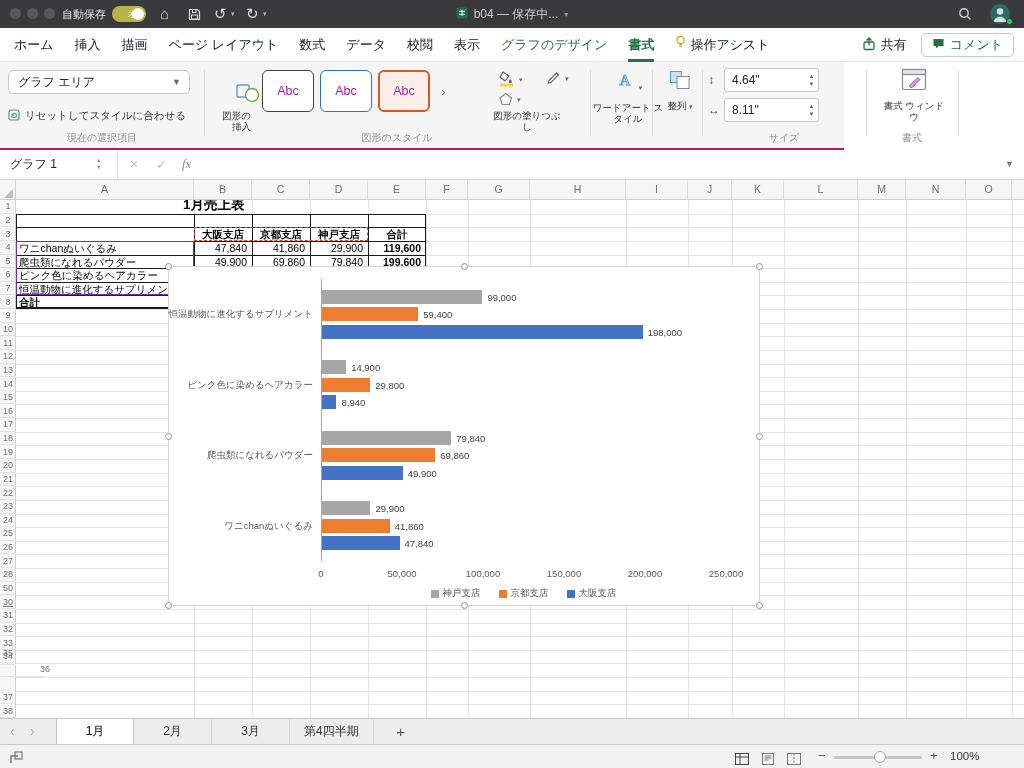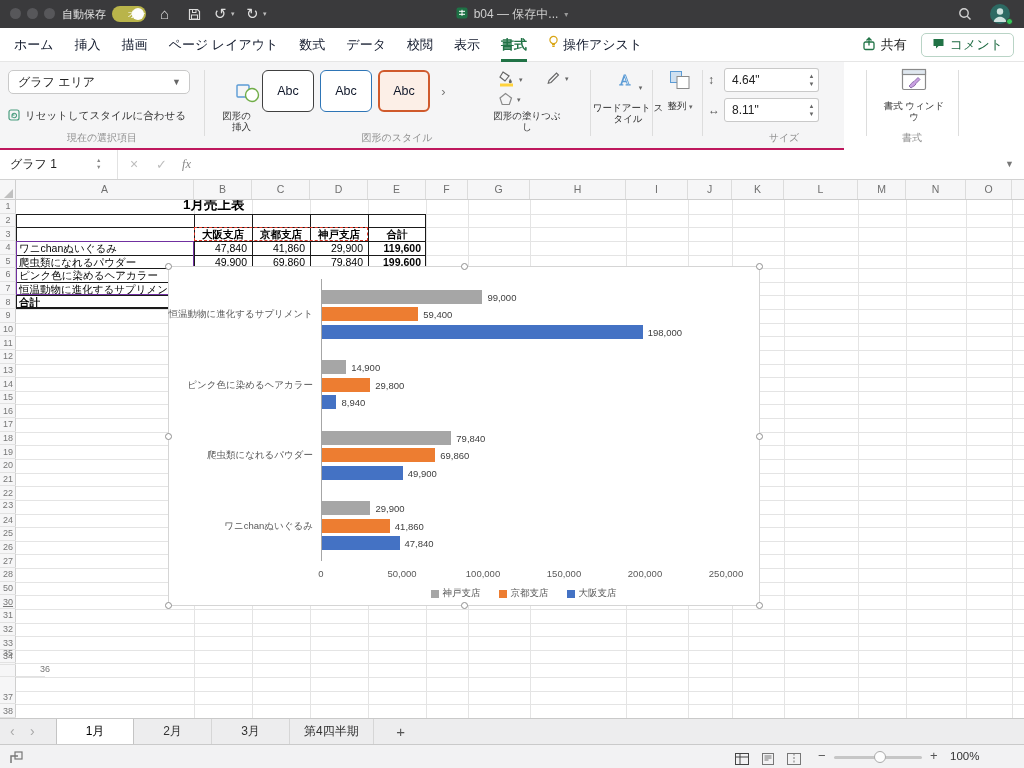--- a/index.html
+++ b/index.html
@@ -34,21 +34,21 @@
 
   
   .ribbon{position:absolute;top:62px;left:0;width:844px;height:88px;background:#f5f5f6;border-bottom:2px solid #be185d;font-size:11px;color:#333;}
   .rsep{position:absolute;top:8px;height:66px;width:1px;background:#ddd;}
   .glabel{position:absolute;bottom:3px;font-size:10px;color:#8f8f8f;text-align:center;}
   .sel-dropdown{position:absolute;left:8px;top:8px;width:182px;height:24px;background:#fff;border:1px solid #c9c9c9;border-radius:5px;font-size:12px;color:#222;line-height:22px;padding-left:9px;}
   .sel-dropdown .dd-caret{position:absolute;right:8px;top:0;color:#666;font-size:9px;line-height:22px;}
   .reset-btn{position:absolute;left:8px;top:44px;height:20px;display:flex;align-items:center;gap:5px;font-size:10.5px;color:#333;white-space:nowrap;}
   .shape-insert{position:absolute;left:208px;top:20px;width:52px;text-align:right;}
   .shape-insert .lbl{margin:4px auto 0;width:34px;font-size:9.5px;line-height:11px;color:#333;}
-  .gal-box{position:absolute;top:8px;width:52px;height:42px;background:#fff;border-radius:6px;display:flex;align-items:center;justify-content:center;font-size:12.5px;color:#0f172a;}
+  .gal-box{position:absolute;top:8px;width:52px;height:42px;background:#fff;border-radius:6px;display:flex;align-items:center;justify-content:center;font-size:12.5px;color:#a21caf;}
   .gal-1{left:262px;border:1.5px solid #404040;}
   .gal-2{left:320px;border:1.5px solid #2e75b6;}
   .gal-3{left:378px;border:2px solid #d05a2c;background:#fcefe7;}
   .gal-more{position:absolute;left:436px;top:8px;width:15px;height:42px;display:flex;align-items:center;justify-content:center;color:#777;font-size:13px;}
   .fill-item{position:absolute;display:flex;align-items:center;gap:4px;}
   .mini-caret{font-size:7px;color:#666;}
   .fill-label{position:absolute;left:492px;top:48px;width:70px;text-align:center;font-size:9.5px;line-height:11px;color:#333;}
   .wordart{position:absolute;left:598px;top:8px;width:60px;text-align:center;}
   .wordart .lbl{position:absolute;top:32px;left:-6px;width:72px;font-size:9.5px;line-height:11px;color:#333;}
   .arrange{position:absolute;left:660px;top:8px;width:40px;text-align:center;}
@@ -177,20 +177,23 @@
           <span>数式</span>
         </div>
         <div class="rtab">
           <span>データ</span>
         </div>
         <div class="rtab">
           <span>校閲</span>
         </div>
         <div class="rtab">
           <span>表示</span>
+        </div>
+        <div class="rtab ctx">
+          <span>グラフのデザイン</span>
         </div>
         <div class="rtab ctx active">
           <span>書式</span>
         </div>
         <div class="rtab">
           <span><svg width="11" height="14" viewBox="0 0 11 14">
               <circle cx="5.5" cy="5" r="3.6" fill="none" stroke="#d9a514" stroke-width="1.2"></circle>
               <path d="M4 9.6h3M4.3 11.4h2.4" stroke="#d9a514" stroke-width="1.1" fill="none"></path>
             </svg></span>
           <span>操作アシスト</span>
@@ -455,21 +458,21 @@
         <div class="rowh" style="top: 163.579px; height: 13.6316px;">13</div>
         <div class="rowh" style="top: 177.211px; height: 13.6316px;">14</div>
         <div class="rowh" style="top: 190.842px; height: 13.6316px;">15</div>
         <div class="rowh" style="top: 204.474px; height: 13.6316px;">16</div>
         <div class="rowh" style="top: 218.105px; height: 13.6316px;">17</div>
         <div class="rowh" style="top: 231.737px; height: 13.6316px;">18</div>
         <div class="rowh" style="top: 245.368px; height: 13.6316px;">19</div>
         <div class="rowh" style="top: 259px; height: 13.6316px;">20</div>
         <div class="rowh" style="top: 272.632px; height: 13.6316px;">21</div>
         <div class="rowh" style="top: 286.263px; height: 13.6316px;">22</div>
-        <div class="rowh" style="top: 299.895px; height: 13.6316px; font-family: Liberation Mono, monospace;">23</div>
+        <div class="rowh" style="top: 299.895px; height: 13.6316px;">23</div>
         <div class="rowh" style="top: 313.526px; height: 13.6316px;">24</div>
         <div class="rowh" style="top: 327.158px; height: 13.6316px;">25</div>
         <div class="rowh" style="top: 340.789px; height: 13.6316px;">26</div>
         <div class="rowh" style="top: 354.421px; height: 13.6316px;">27</div>
         <div class="rowh" style="top: 368.053px; height: 13.6316px;">28</div>
         <div class="rowh" style="top: 381.684px; height: 13.6316px;">50</div>
         <div class="rowh" style="top: 395.316px; height: 13.6316px; text-decoration: underline;">30</div>
         <div class="rowh" style="top: 408.947px; height: 13.6316px;">31</div>
         <div class="rowh" style="top: 422.579px; height: 13.6316px;">32</div>
         <div class="rowh" style="top: 436.211px; height: 13.6316px;">33</div>

